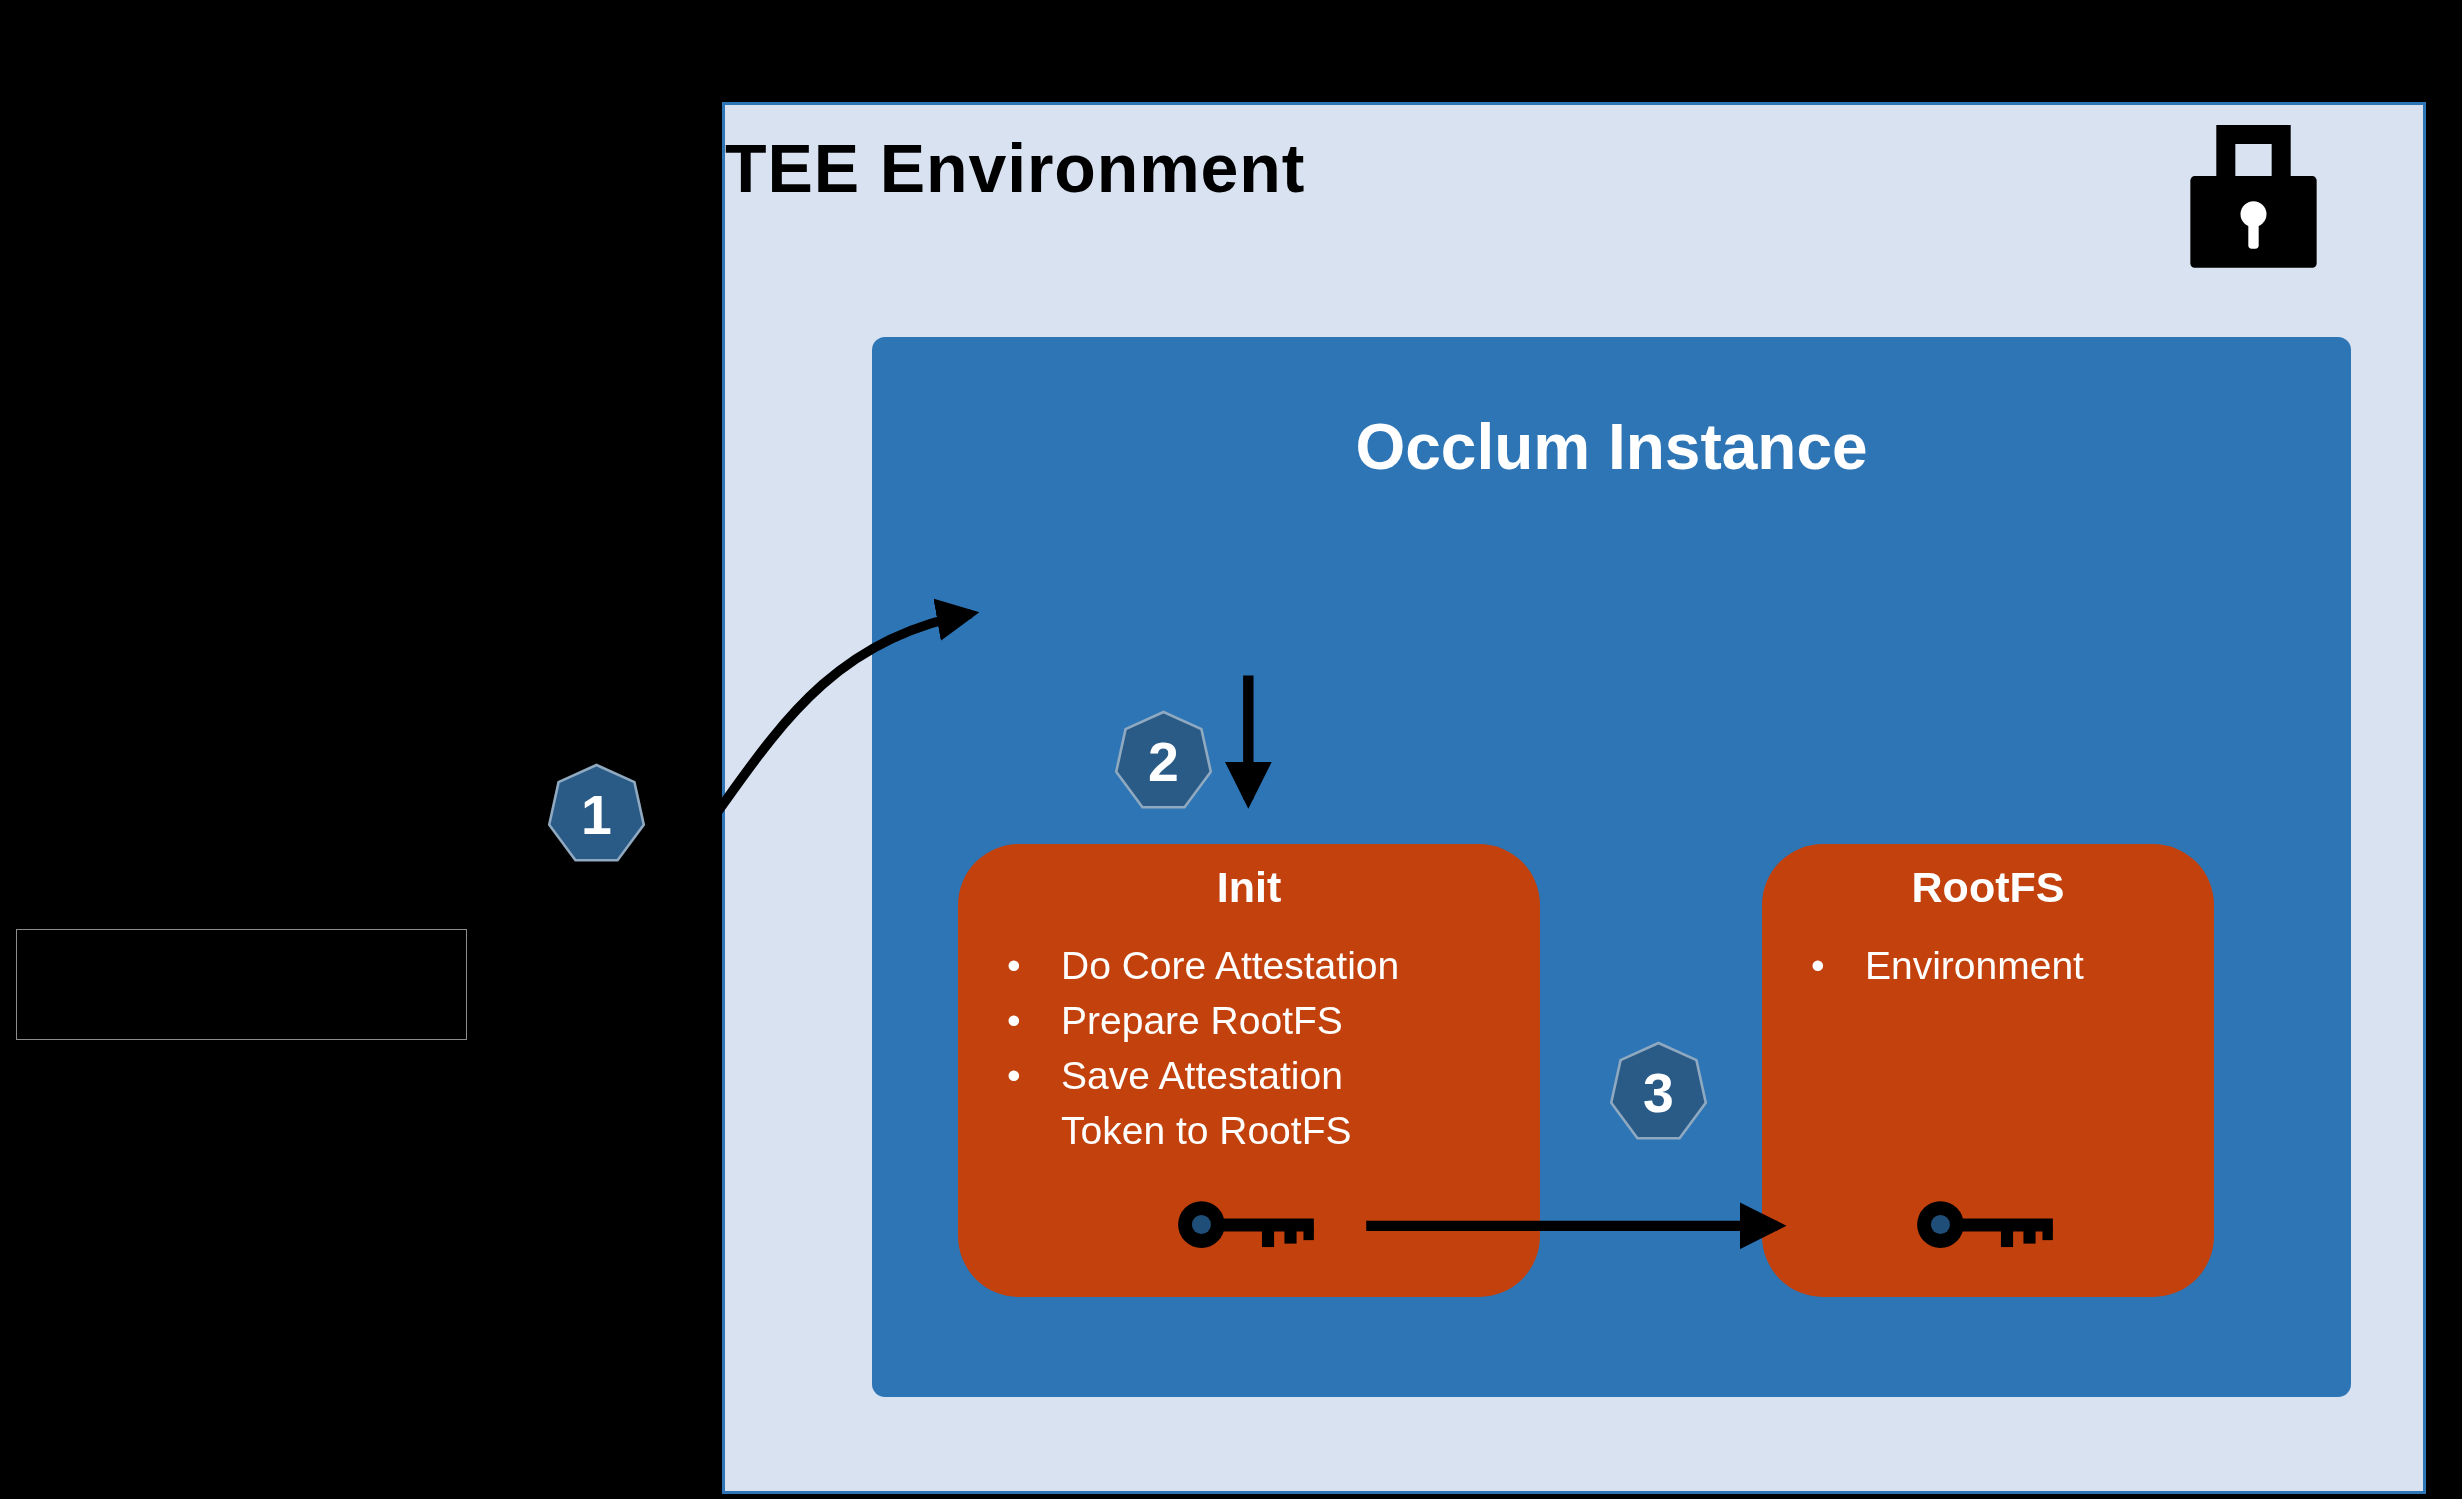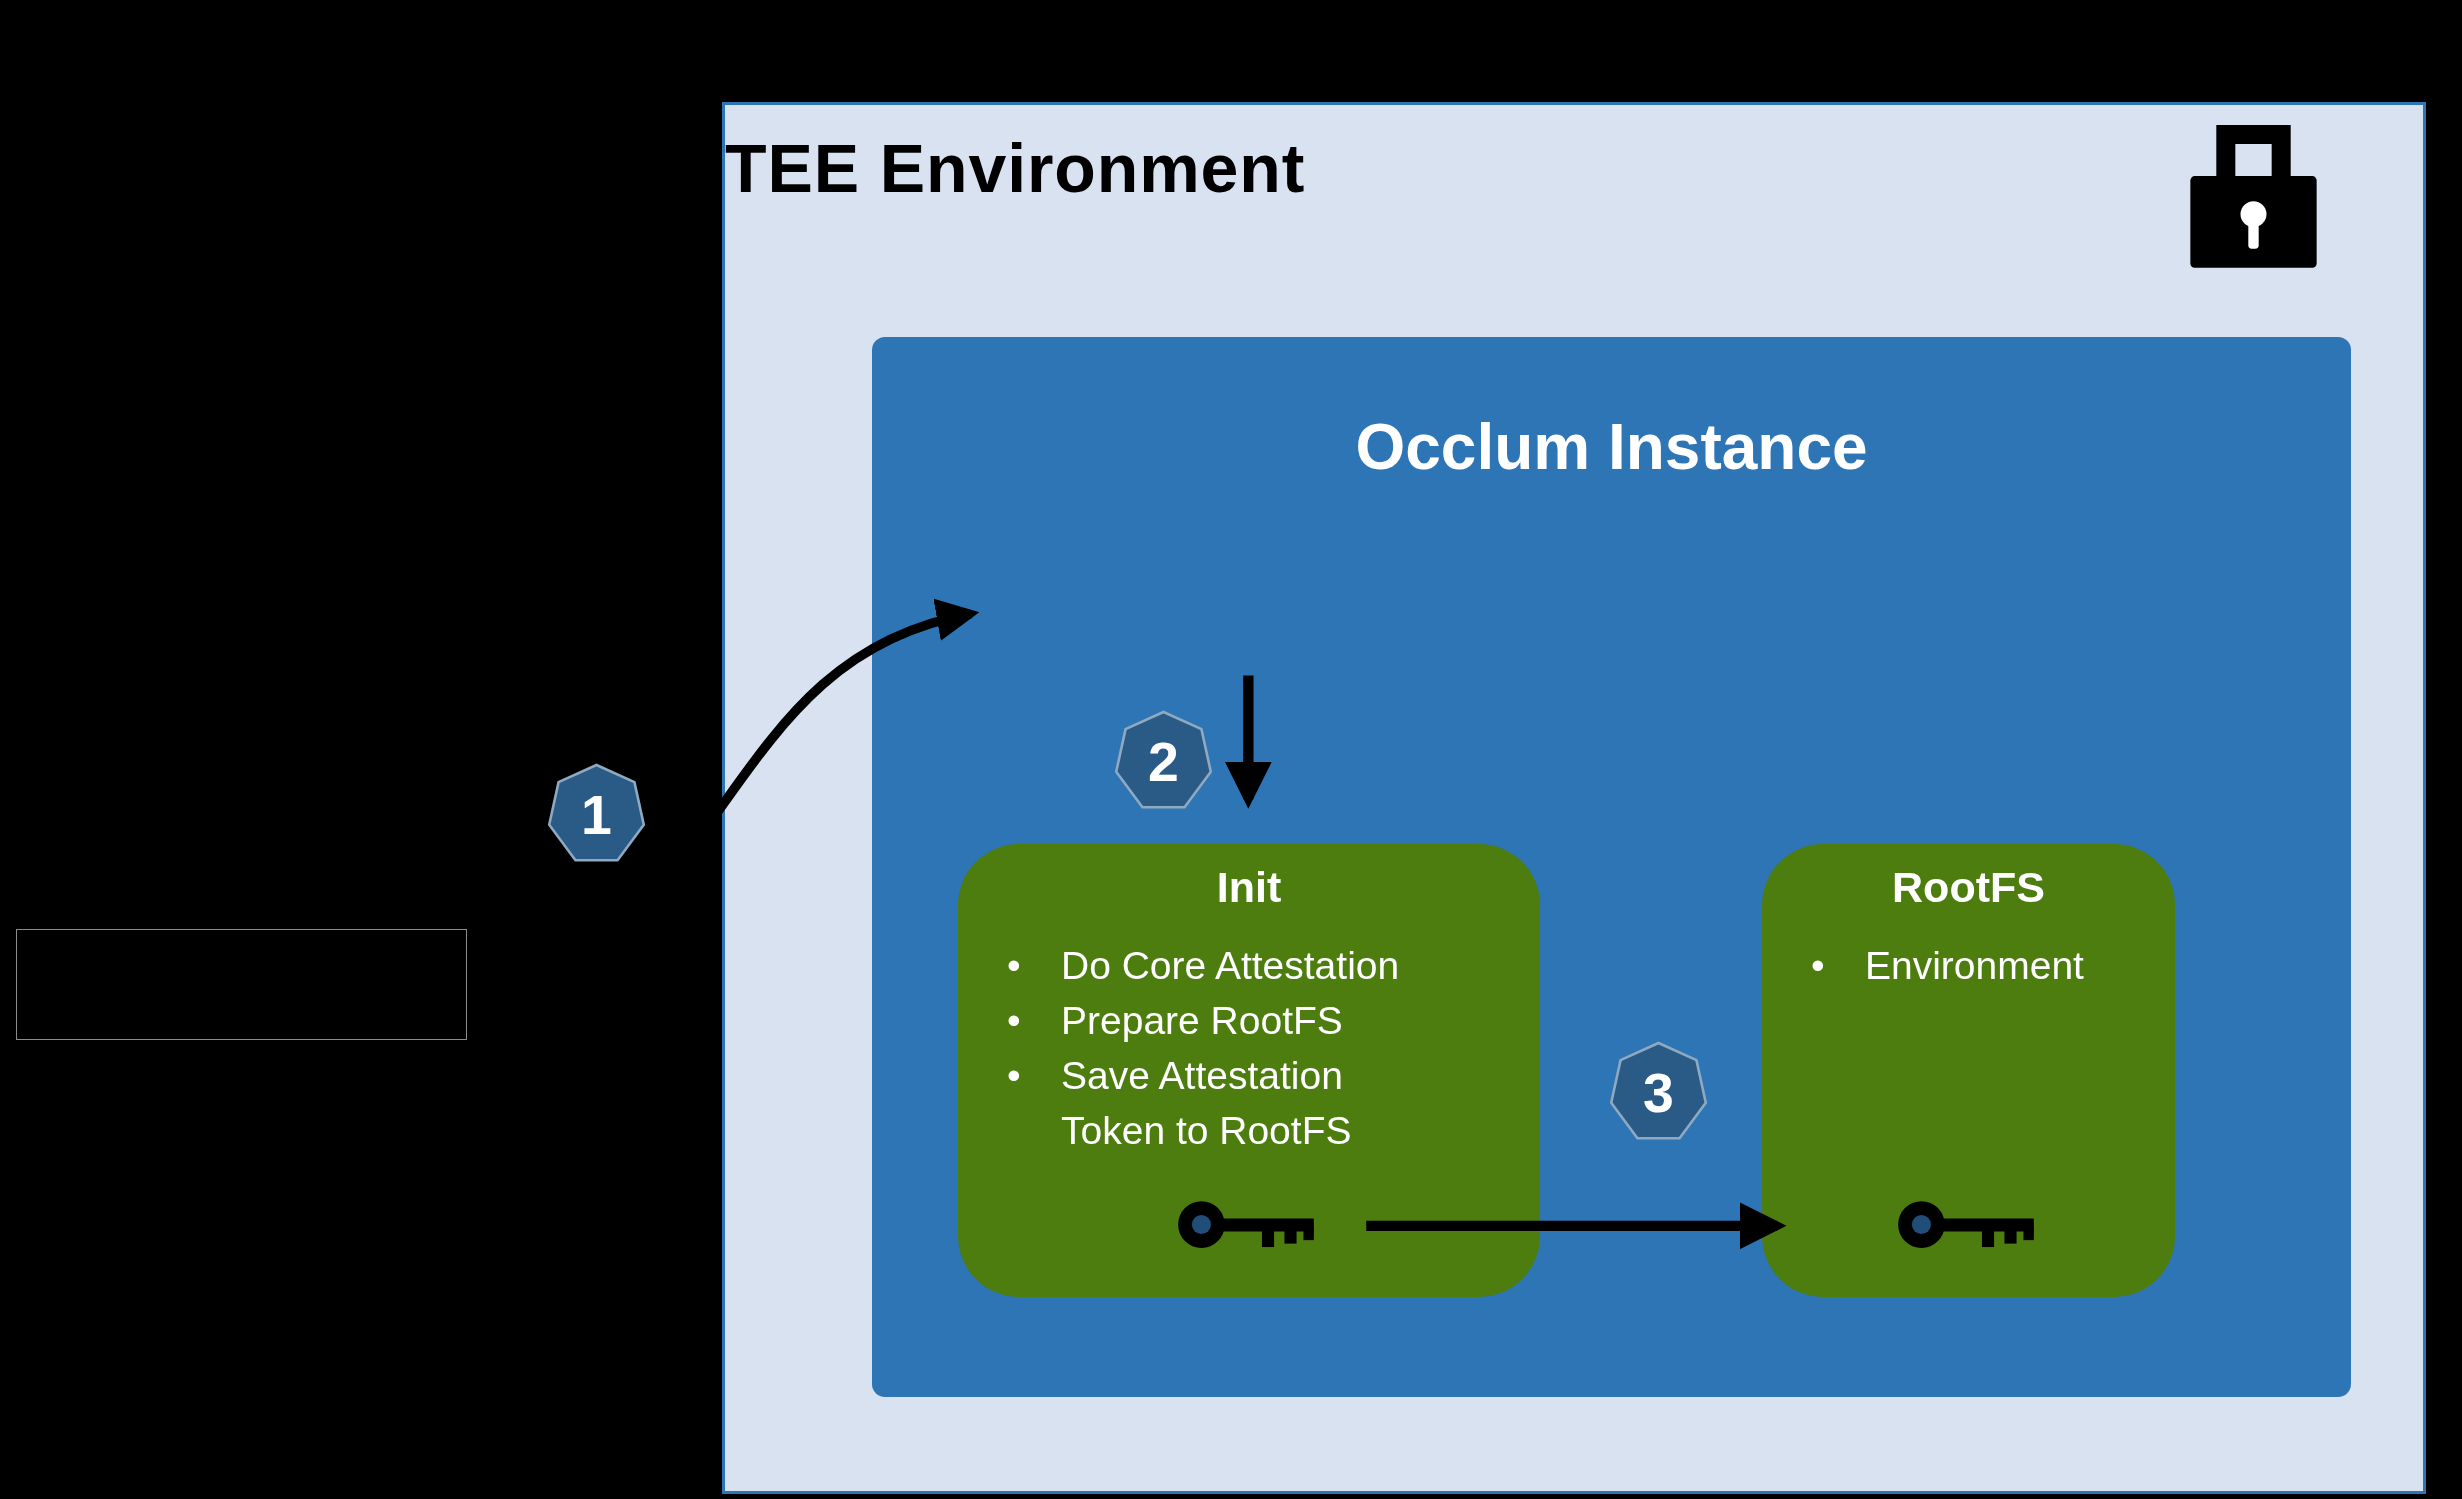--- a/index.html
+++ b/index.html
@@ -79,27 +79,27 @@
     color: #ffffff;
     font-size: 45px;
     font-weight: bold;
   }
 
   
   .inner-box {
     position: absolute;
     top: 507px;
     height: 453px;
-    background: #4d7c0f;
+    background: #c2410c;
     border-radius: 61px;
     color: #ffffff;
     box-sizing: border-box;
   }
   .init-box   { left: 86px;   width: 582px; }
-  .rootfs-box { left: 890px; width: 413px; text-decoration: underline; }
+  .rootfs-box { left: 890px; width: 452px; text-decoration: underline; }
   .inner-box-title {
     position: absolute;
     top: 19px;
     left: 0;
     width: 100%;
     text-align: center;
     font-size: 43px;
     font-weight: bold;
   }
   .bullet-list {

